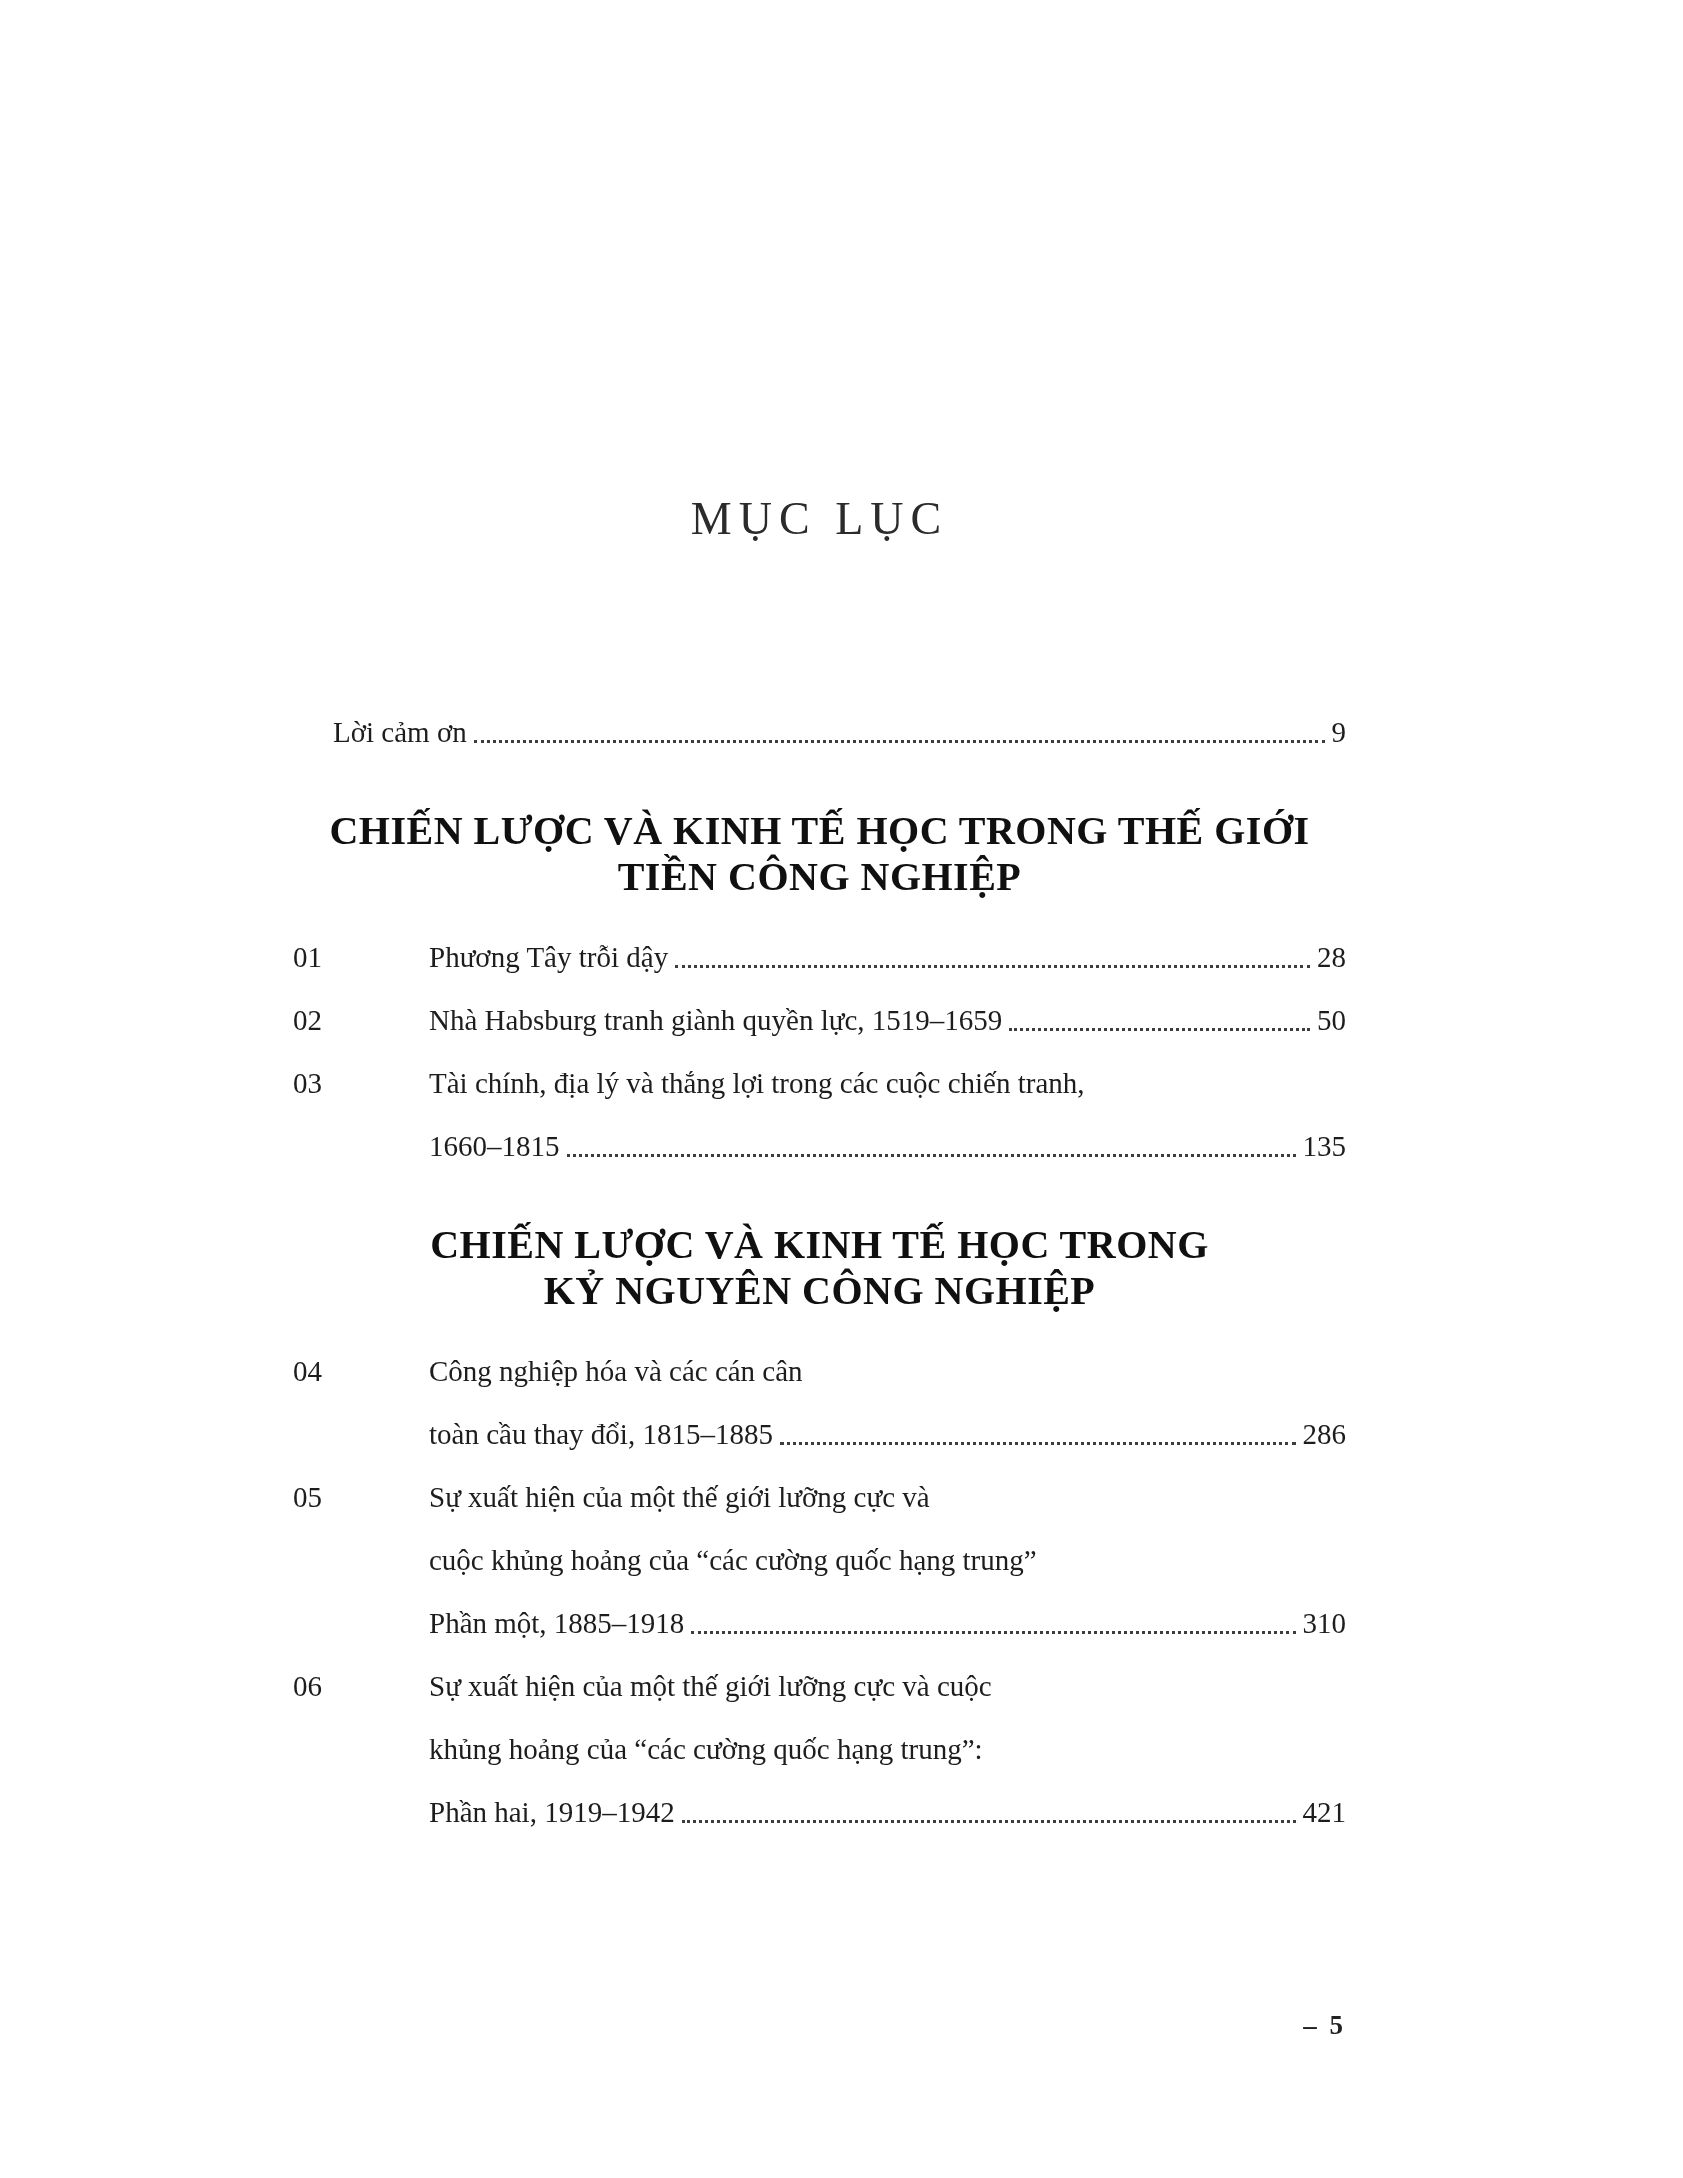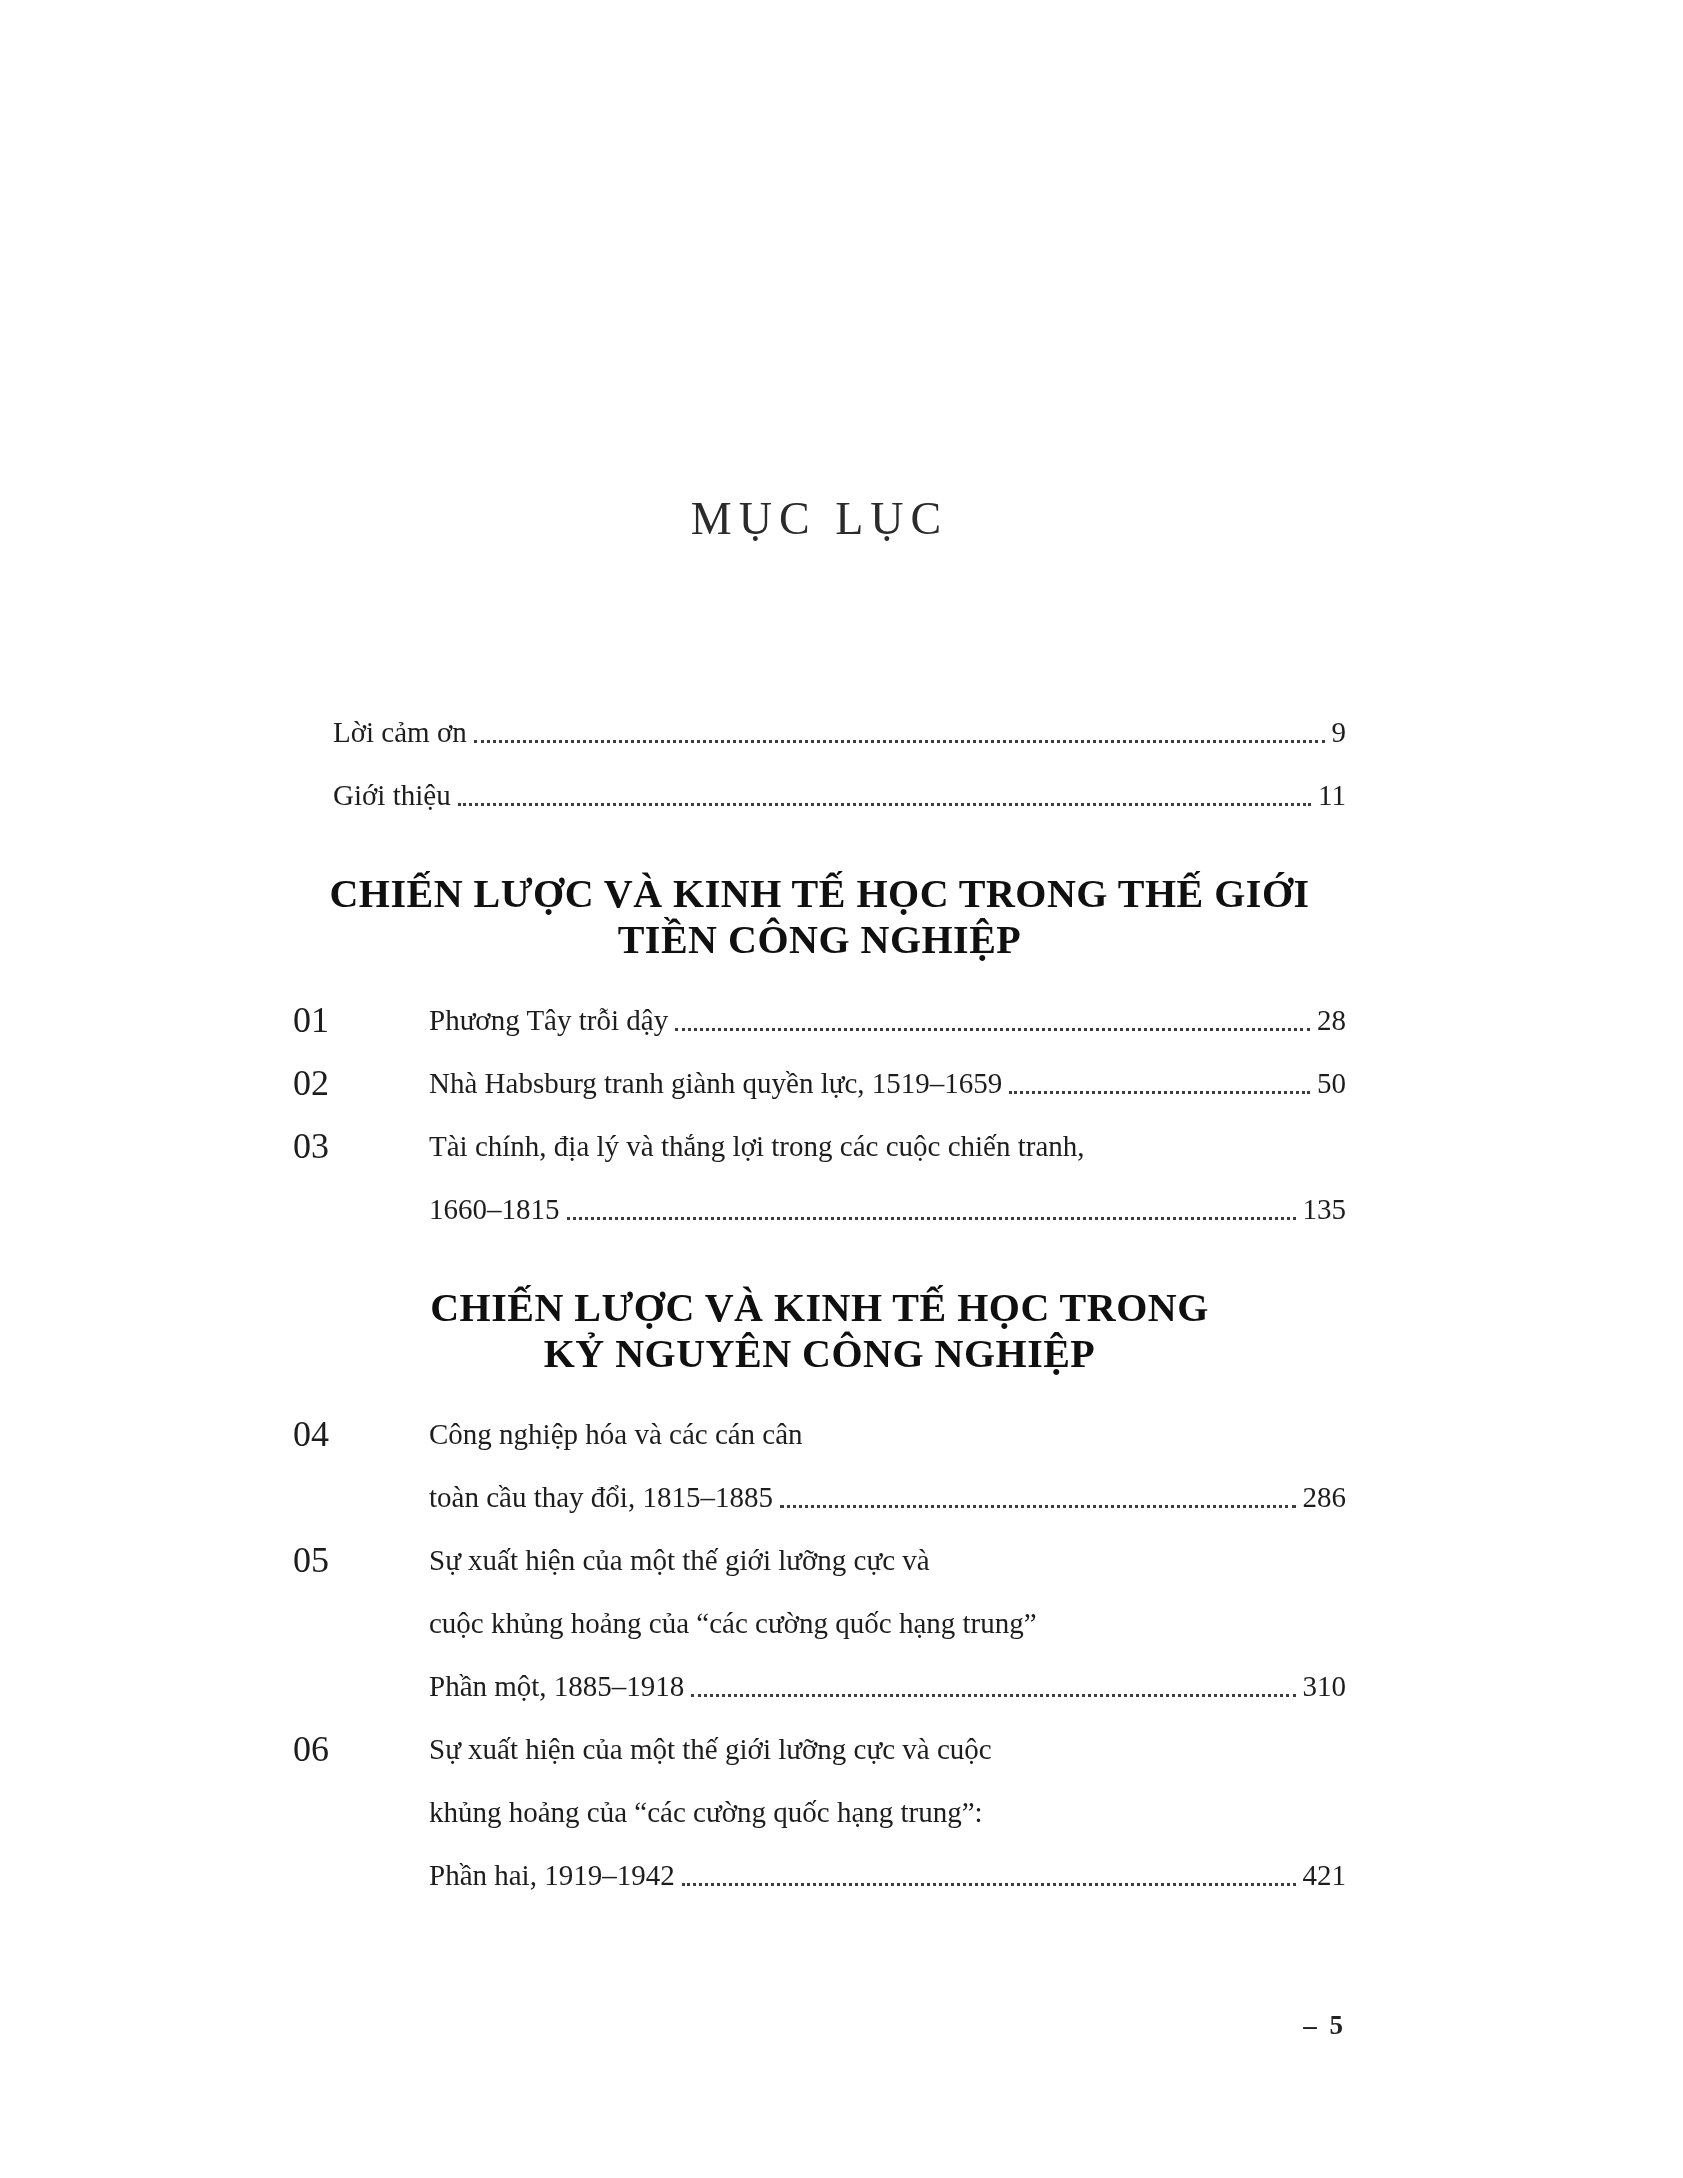--- a/index.html
+++ b/index.html
@@ -51,21 +51,21 @@
     text-align: center;
     font-size: 40px;
     line-height: 46px;
     font-weight: bold;
     letter-spacing: 0.5px;
     color: #101010;
   }
   .chapter { display: flex; align-items: flex-start; }
   .chapter .num {
     flex: 0 0 96px;
-    font-size: 36px;
+    font-size: 29px;
     line-height: 63px;
     color: #1d1d1d;
   }
   .chapter .entry { flex: 1 1 auto; min-width: 0; }
   .footer-pagenum {
     position: absolute;
     top: 2010px;
     right: 337px;
     font-size: 27px;
     font-weight: bold;
@@ -79,25 +79,20 @@
 <div class="page">
   <div class="content">
 
     <div class="doc-title">MỤC LỤC</div>
 
     <div class="front-matter">
       <div class="toc-line">
         <span class="txt">Lời cảm ơn</span>
         <span class="leader"></span>
         <span class="pg">9</span>
-      </div>
-      <div class="toc-line">
-        <span class="txt">Giới thiệu</span>
-        <span class="leader"></span>
-        <span class="pg">11</span>
       </div>
     </div>
 
     <div class="sec-heading">
       <div>CHIẾN LƯỢC VÀ KINH TẾ HỌC TRONG THẾ GIỚI</div>
       <div>TIỀN CÔNG NGHIỆP</div>
     </div>
 
     <div class="chapter">
       <span class="num">01</span>

